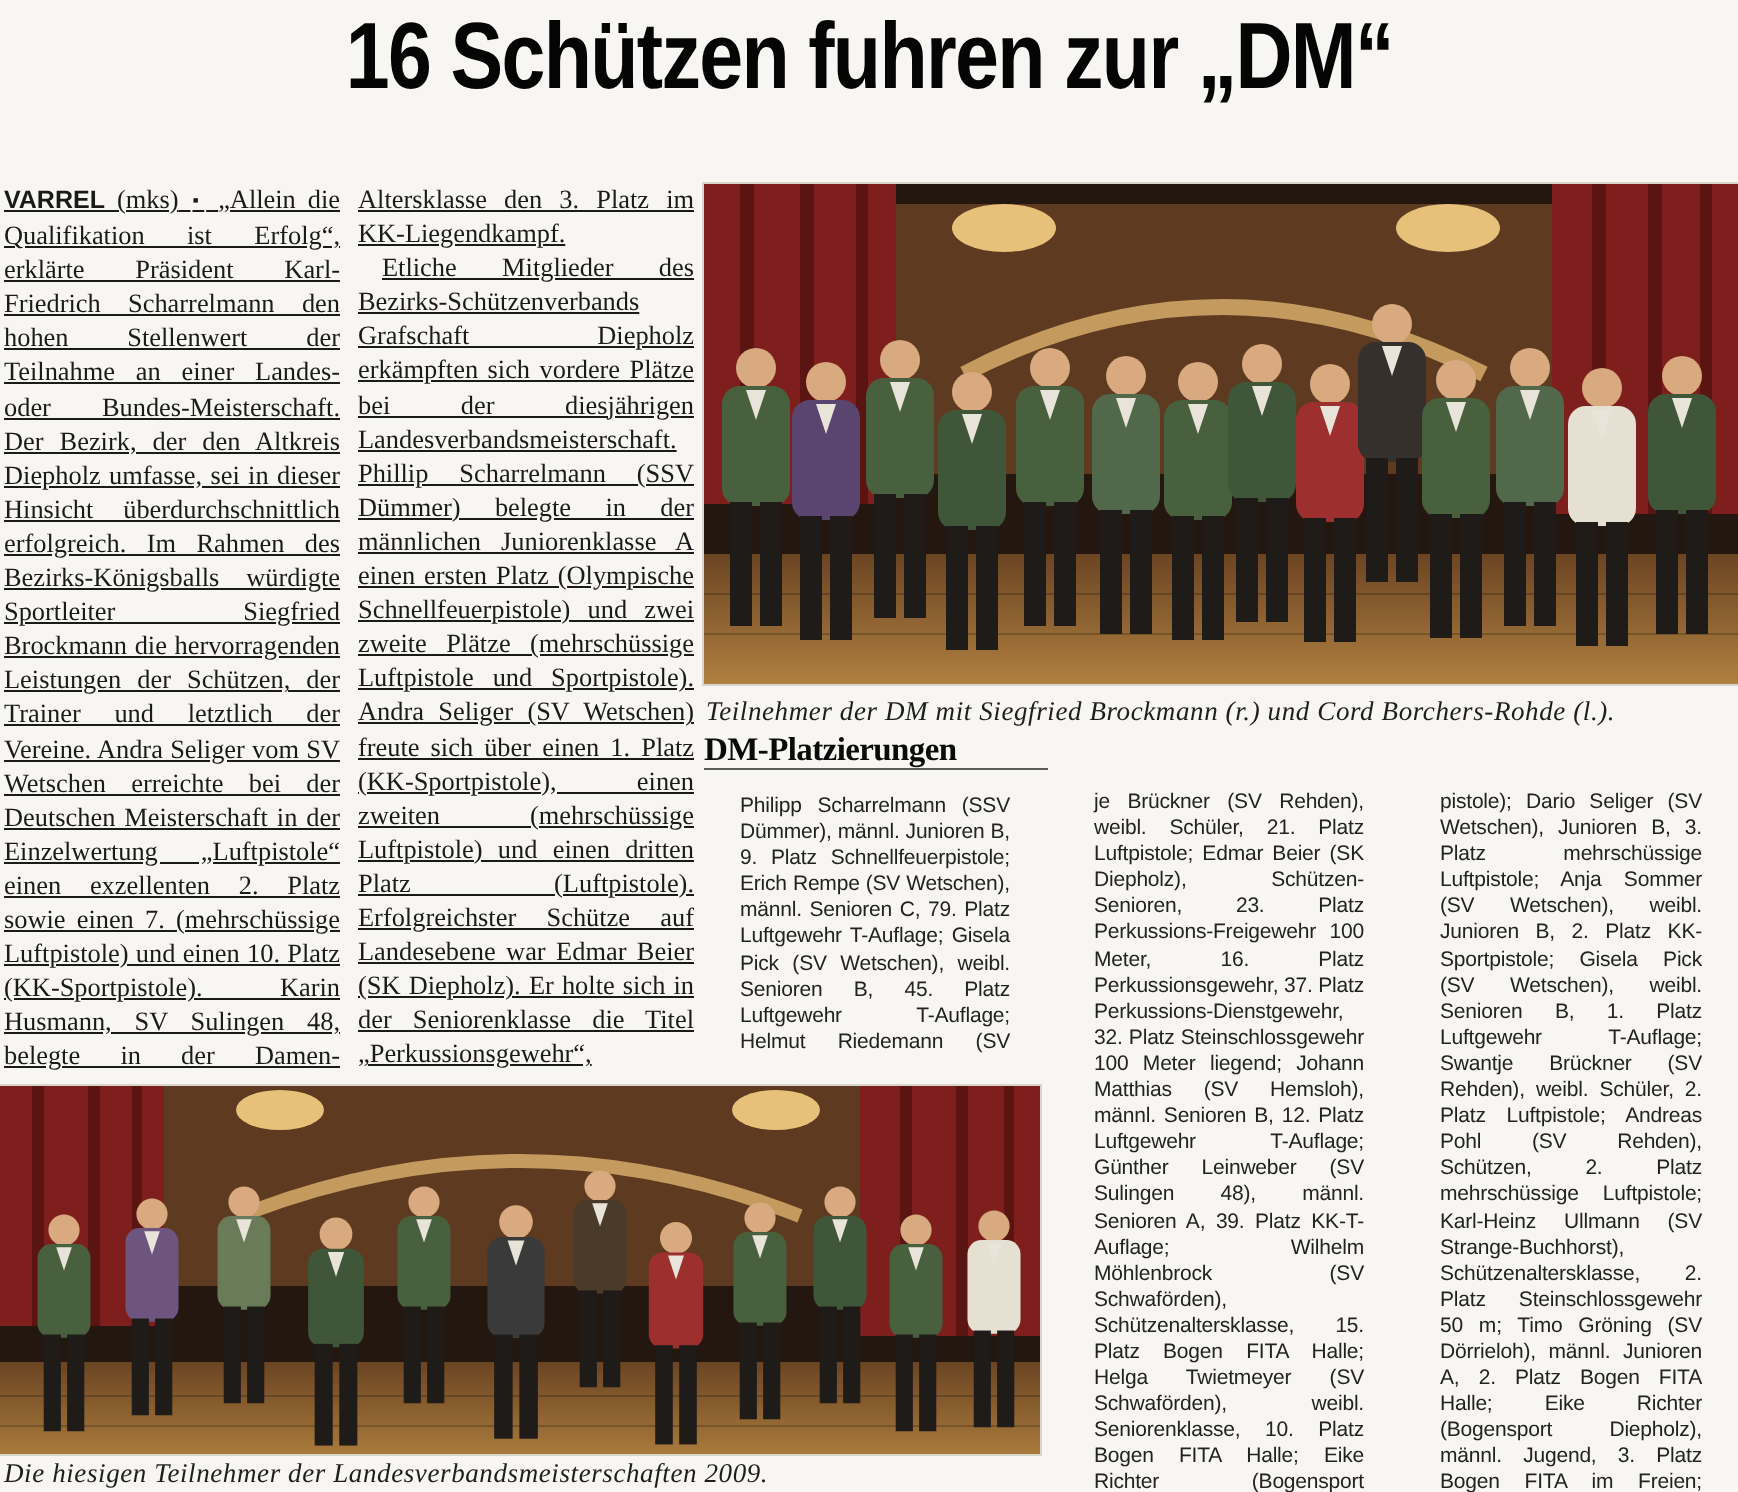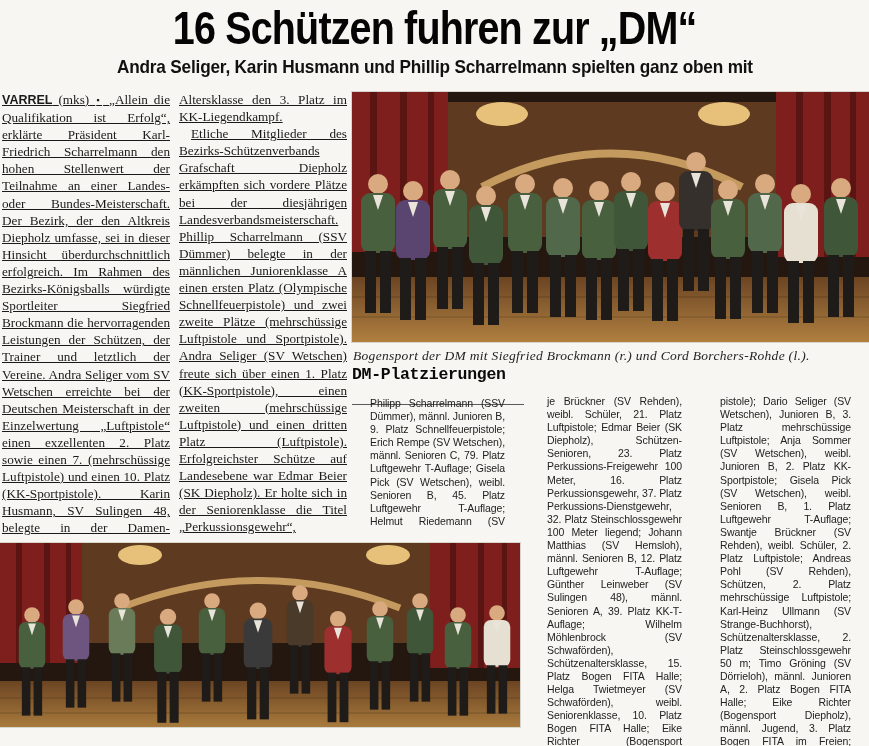--- a/index.html
+++ b/index.html
@@ -38,23 +38,23 @@
   .photo-bottom{left:0px; top:543px; width:520px; height:184px;}
   .photo svg{display:block; width:100%; height:100%;}
   .caption{
     position:absolute; font-style:italic; font-size:13.5px; color:#1e1e1e;
     line-height:16px; letter-spacing:0.3px;
   }
   .caption-top{left:353px; top:348px; width:516px;}
   .caption-bottom{left:2px; top:729px; width:518px;}
   
   .fine-heading{
-    font-family:Liberation Mono, monospace; font-weight:bold;
+    font-family:Liberation Serif, serif; font-weight:bold;
     font-size:16.5px; line-height:18px; color:#0a0a0a;
-    padding-bottom:20px; border-bottom:1.5px solid #5a5a5a; margin:0;
+    padding-bottom:0; border-bottom:1.5px solid #5a5a5a; margin:0;
     letter-spacing:-0.3px;
   }
   .dm-heading{position:absolute; left:352px; top:366px; width:172px;}
   .fine-col{
     position:absolute;
     font-family:"Liberation Sans", sans-serif;
     font-size:10.5px; line-height:13.1px; text-align:justify; color:#222;
     hyphens:auto; -webkit-hyphens:auto; letter-spacing:-0.1px;
   }
   .fine-col p{margin:18px;}
@@ -62,21 +62,20 @@
   .col-b{left:529px; top:377px; width:171px;}
   .col-c{left:702px; top:377px; width:167px; height:372px; overflow:hidden;}
 </style>
 </head>
 <body>
 
 <div class="page">
 
   <div class="masthead">
     <h1 class="headline"><span class="headline-inner">16 Schützen fuhren zur „DM“</span></h1>
-    <p class="subheadline"><span class="subheadline-inner">Andra Seliger, Karin Husmann und Phillip Scharrelmann spielten ganz oben mit</span></p>
   </div>
 
   <div class="article-body" lang="de">
     <p><b class="dateline">VARREL</b> <span>(mks)</span> <span class="bullet">▪</span> <span>„Allein die Qualifikation ist Erfolg“, erklärte Präsident Karl-Friedrich Scharrelmann den hohen Stellenwert der Teilnahme an einer Landes- oder Bundes-Meisterschaft. Der Bezirk, der den Altkreis Diepholz umfasse, sei in dieser Hinsicht überdurchschnittlich erfolgreich. Im Rahmen des Bezirks-Königsballs würdigte Sportleiter Siegfried Brockmann die hervorragenden Leistungen der Schützen, der Trainer und letztlich der Vereine. Andra Seliger vom SV Wetschen erreichte bei der Deutschen Meisterschaft in der Einzelwertung „Luftpistole“ einen exzellenten 2. Platz sowie einen 7. (mehrschüssige Luftpistole) und einen 10. Platz (KK-Sportpistole). Karin Husmann, SV Sulingen 48, belegte in der Damen-Altersklasse den 3. Platz im KK-Liegendkampf.</span></p>
     <p><span>Etliche Mitglieder des Bezirks-Schützenverbands Grafschaft Diepholz erkämpften sich vordere Plätze bei der diesjährigen Landesverbandsmeisterschaft. Phillip Scharrelmann (SSV Dümmer) belegte in der männlichen Juniorenklasse A einen ersten Platz (Olympische Schnellfeuerpistole) und zwei zweite Plätze (mehrschüssige Luftpistole und Sportpistole). Andra Seliger (SV Wetschen) freute sich über einen 1. Platz (KK-Sportpistole), einen zweiten (mehrschüssige Luftpistole) und einen dritten Platz (Luftpistole). Erfolgreichster Schütze auf Landesebene war Edmar Beier (SK Diepholz). Er holte sich in der Seniorenklasse die Titel „Perkussionsgewehr“, „Steinschlossgewehr 100 m“ und „Steinschlossgewehr 50 m“ sowie zweite Plätze in den Disziplinen „Perkussionsfreigewehr 100 m“ und „Perkussionsdienstgewehr“.</span></p>
   </div>
 
   <div class="photo photo-top">
     <svg viewBox="0 0 517 250" preserveAspectRatio="none">
       <defs>
@@ -119,21 +118,21 @@
         <use href="#person1" x="279" y="90" style="color:#3f5638"></use>
         <use href="#person1" x="313" y="100" style="color:#9e2f2f"></use>
         <use href="#person1" x="344" y="70" style="color:#35302c"></use>
         <use href="#person1" x="376" y="98" style="color:#49603f"></use>
         <use href="#person1" x="413" y="92" style="color:#52684a"></use>
         <use href="#person1" x="449" y="102" style="color:#e6e0d2"></use>
         <use href="#person1" x="489" y="96" style="color:#3f5638"></use>
       </g>
     </svg>
   </div>
-  <div class="caption caption-top">Bogensport der DM mit Siegfried Brockmann (r.) und Cord Borchers-Rohde (l.).</div>
+  <div class="caption caption-top">Teilnehmer der DM mit Siegfried Brockmann (r.) und Cord Borchers-Rohde (l.).</div>
 
   <h2 class="fine-heading dm-heading">DM-Platzierungen</h2>
 
   <div class="fine-col col-a" lang="de">
     <p>Philipp Scharrelmann (SSV Dümmer), männl. Junioren B, 9. Platz Schnellfeuerpistole; Erich Rempe (SV Wetschen), männl. Senioren C, 79. Platz Luftgewehr T-Auflage; Gisela Pick (SV Wetschen), weibl. Senioren B, 45. Platz Luftgewehr T-Auflage; Helmut Riedemann (SV Blockwinkel), männl. Senioren A, 129. Platz KK-T-Auflage; Swant-</p>
   </div>
 
   <div class="fine-col col-b" lang="de">
     <p>je Brückner (SV Rehden), weibl. Schüler, 21. Platz Luftpistole; Edmar Beier (SK Diepholz), Schützen-Senioren, 23. Platz Perkussions-Freigewehr 100 Meter, 16. Platz Perkussionsgewehr, 37. Platz Perkussions-Dienstgewehr, 32. Platz Steinschlossgewehr 100 Meter liegend; Johann Matthias (SV Hemsloh), männl. Senioren B, 12. Platz Luftgewehr T-Auflage; Günther Leinweber (SV Sulingen 48), männl. Senioren A, 39. Platz KK-T-Auflage; Wilhelm Möhlenbrock (SV Schwaförden), Schützenaltersklasse, 15. Platz Bogen FITA Halle; Helga Twietmeyer (SV Schwaförden), weibl. Seniorenklasse, 10. Platz Bogen FITA Halle; Eike Richter (Bogensport Diepholz), männl. Jugend, 40. Platz Bogen FITA im Freien. Karl-Heinz Brandt, Hermann Winkelmann-Bünte und Herbert Vormdohre vom SV Drebber 1900 erreichten in der Mannschaftswertung einen 22. Platz in der KK-T-Auflage und 103. Platz in der Wertung LG-T-Auflage (Senioren M).</p>
 
@@ -183,14 +182,15 @@
         <use href="#person2" transform="translate(258,68) scale(0.84)" style="color:#3a3a3a"></use>
         <use href="#person2" transform="translate(300,50) scale(0.78)" style="color:#4a3a2a"></use>
         <use href="#person2" transform="translate(338,76) scale(0.80)" style="color:#9e2f2f"></use>
         <use href="#person2" transform="translate(380,66) scale(0.78)" style="color:#49603f"></use>
         <use href="#person2" transform="translate(420,58) scale(0.78)" style="color:#3f5638"></use>
         <use href="#person2" transform="translate(458,72) scale(0.78)" style="color:#49603f"></use>
         <use href="#person2" transform="translate(497,70) scale(0.78)" style="color:#e6e0d2"></use>
       </g>
     </svg>
   </div>
+  <div class="caption caption-bottom">Die hiesigen Teilnehmer der Landesverbandsmeisterschaften 2009.</div>
 
 </div>
 
 </body></html>

